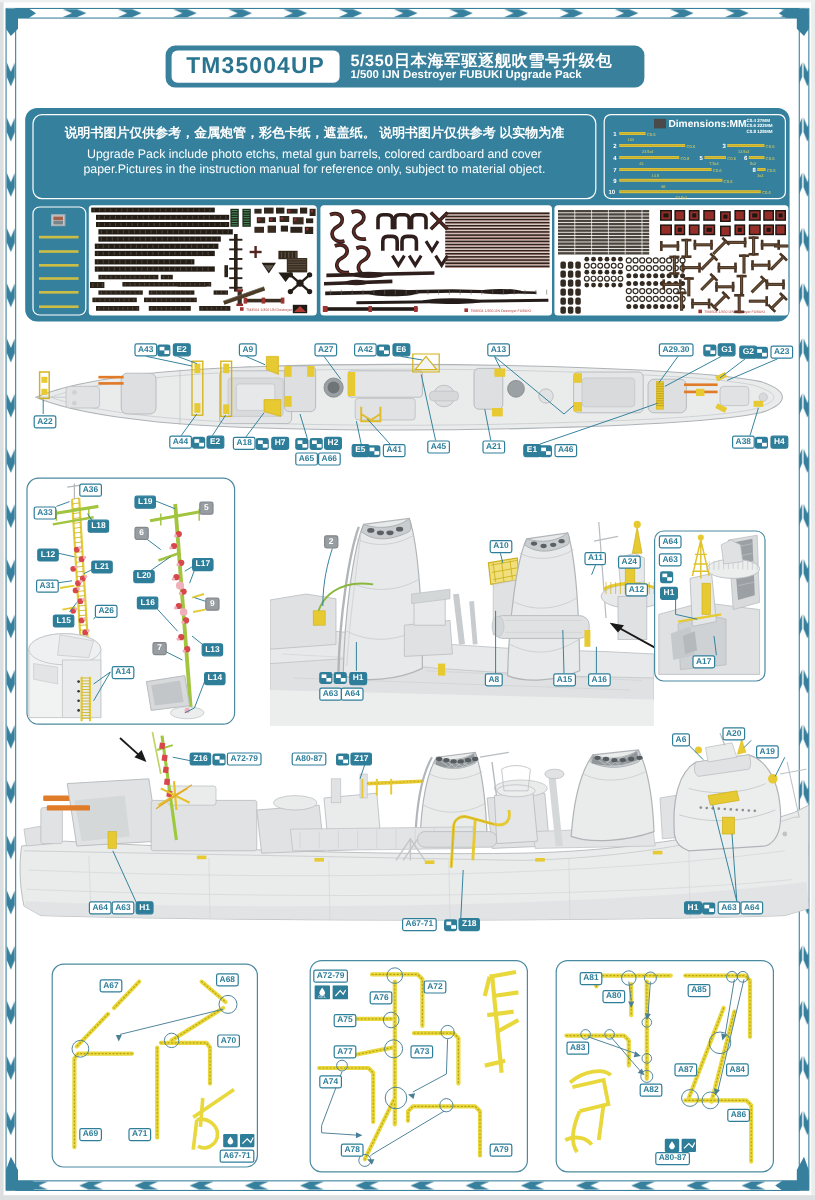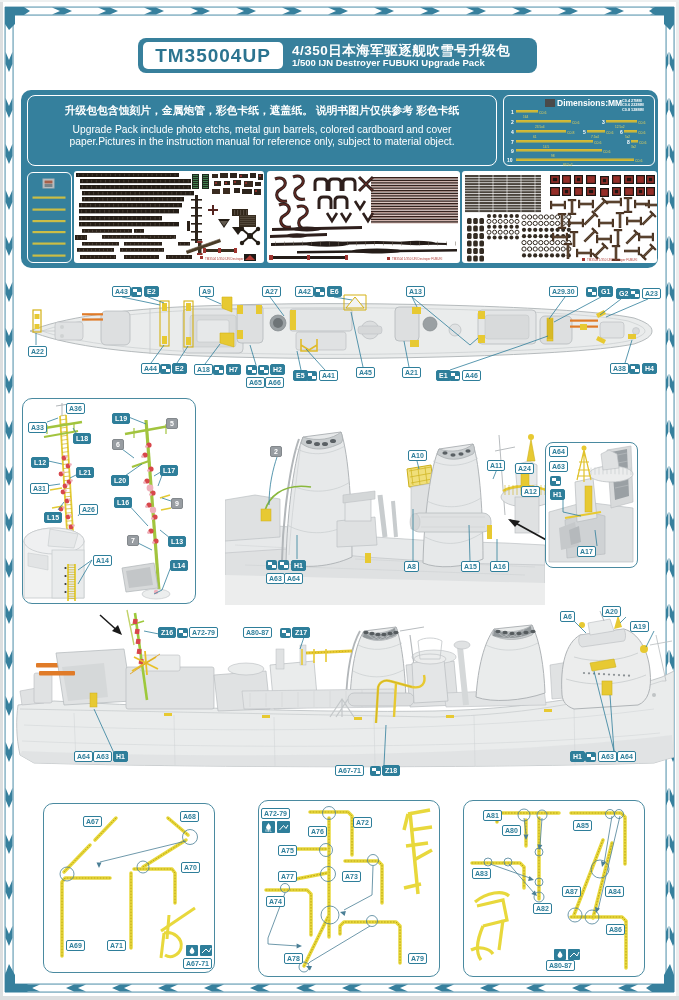--- a/index.html
+++ b/index.html
@@ -65,29 +65,29 @@
 
   <path d="M674,992 L652,992 L646,988 L652,984 L664,984 L664,975 L670,964 L674,975 Z" fill="#37809d"></path>
 </svg>
 
 <div class="abs" style="left:138px;top:38px;width:399px;height:35px;background:#38809c;border-radius:8px;"></div>
 
 <div class="abs" style="left:143px;top:42px;width:140px;height:27px;background:#fff;border-radius:5px;"></div>
 
 <div class="abs" style="left:143px;top:45px;width:140px;text-align:center;color:#2b7490;font-weight:bold;font-size:19px;letter-spacing:1px;">TM35004UP</div>
 
-<div class="abs" style="left:292px;top:42px;width:245px;color:#fff;font-weight:bold;font-size:13.5px;letter-spacing:0.5px;">4/350日本海军驱逐舰吹雪号升级包</div>
+<div class="abs" style="left:292px;top:42px;width:245px;color:#fff;font-weight:bold;font-size:13.5px;letter-spacing:0.5px;">5/350日本海军驱逐舰吹雪号升级包</div>
 
 <div class="abs" style="left:292px;top:57px;width:245px;color:#fff;font-weight:bold;font-size:9.5px;">1/500 IJN Destroyer FUBUKI Upgrade Pack</div>
 
 <div class="abs" style="left:21px;top:90px;width:637px;height:178px;background:#35809d;border-radius:10px;"></div>
 
 <div class="abs" style="left:27px;top:95px;width:470px;height:71px;border:1.5px solid #fff;border-radius:8px;box-sizing:border-box;"></div>
 
-<div class="abs" style="left:30px;top:104px;width:464px;text-align:center;color:#fff;font-weight:bold;font-size:10.8px;">升级包包含蚀刻片，金属炮管，彩色卡纸，遮盖纸。 说明书图片仅供参考 彩色卡纸</div>
+<div class="abs" style="left:30px;top:104px;width:464px;text-align:center;color:#fff;font-weight:bold;font-size:10.8px;">说明书图片仅供参考，金属炮管，彩色卡纸，遮盖纸。 说明书图片仅供参考 以实物为准</div>
 
 <div class="abs" style="left:28px;top:124px;width:468px;text-align:center;color:#fff;font-size:10.3px;line-height:12px;">Upgrade Pack include photo etchs, metal gun barrels, colored cardboard and cover<br>paper.Pictures in the instruction manual for reference only, subject to material object.</div>
 
 <div class="abs" style="left:503px;top:95px;width:152px;height:71px;border:1.5px solid #fff;border-radius:6px;box-sizing:border-box;"></div>
 <svg class="abs" style="left:503px;top:95px;" width="152" height="71">
 
   <rect x="42" y="4" width="10" height="8" fill="#4a4a4a"></rect>
 
   <text x="54" y="11" fill="#fff" font-size="8.5" font-weight="bold" font-family="Liberation Sans">Dimensions:MM</text>
 

